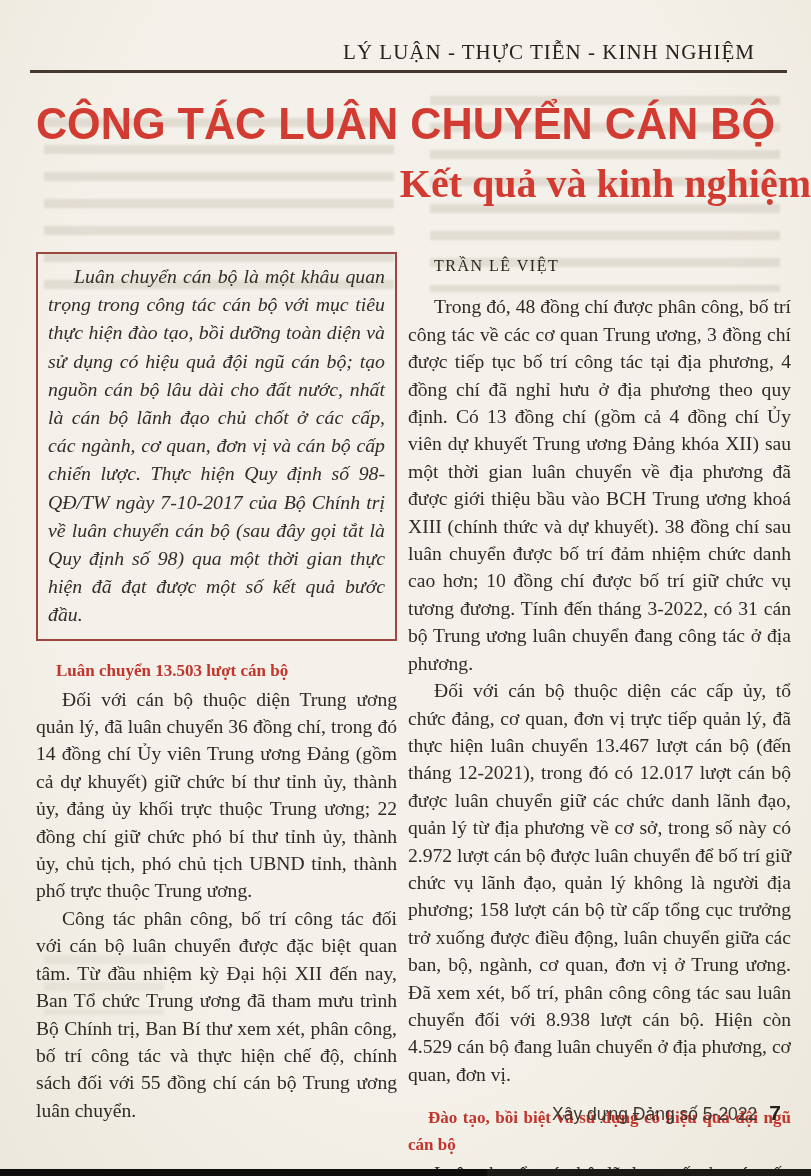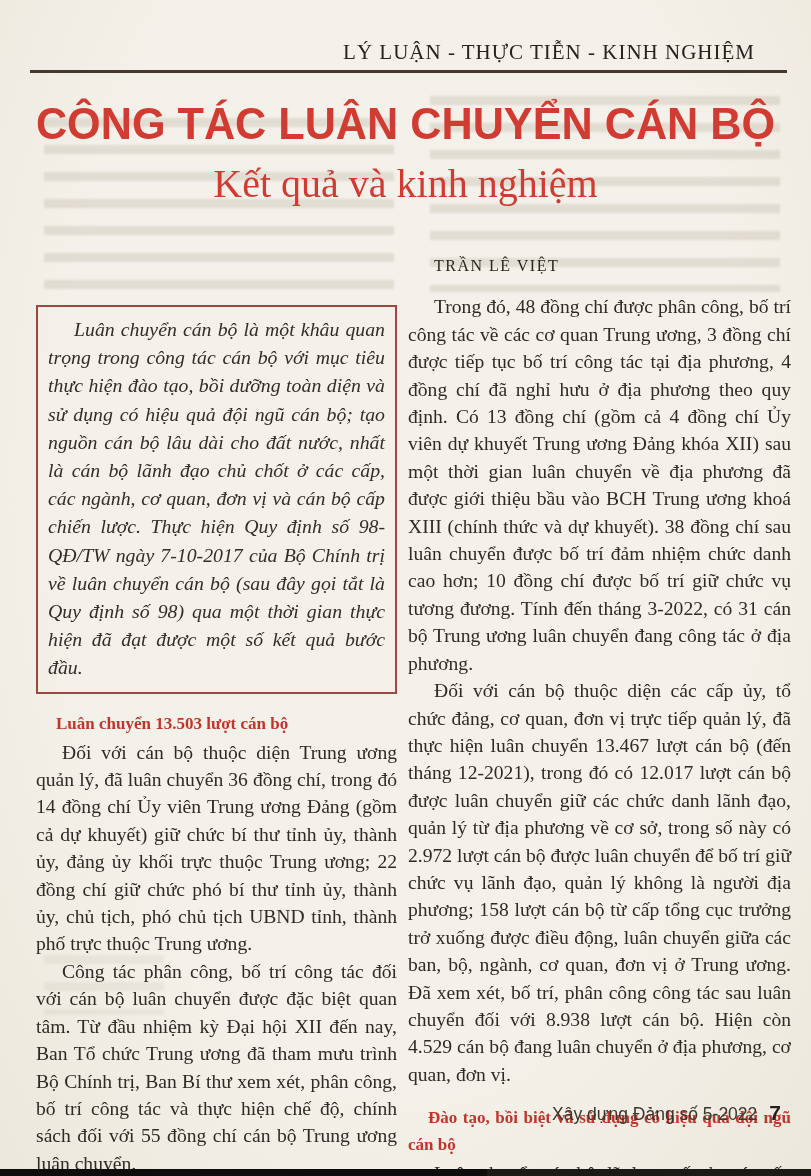--- a/index.html
+++ b/index.html
@@ -41,41 +41,40 @@
     text-align:center;
     font-family:"Liberation Sans", sans-serif;
     font-weight:bold;font-size:45px;line-height:52px;
     color:#d23b31;
     transform:scaleX(0.96);
     letter-spacing:0px;
     white-space:nowrap;
   }
   .subtitle{
     position:absolute;left:0;right:0;top:160px;
-    text-align:center;
+    text-align:right;
     font-family:"Liberation Serif", serif;
-    font-weight:normal;font-size:40px;line-height:48px;
+    font-weight:bold;font-size:40px;line-height:48px;
     color:#d23b31;
   }
   .author{
     font-family:"Liberation Serif", serif;
     font-size:16px;letter-spacing:1.5px;color:#2a241f;
     margin:0 0 14px 26px;
   }
 
   .columns{
     position:absolute;left:36px;top:252px;width:755px;
     display:flex;gap:11px;
   }
   .col{font-size:19.6px;line-height:27.4px;text-align:justify;}
   .col-left{width:361px;}
   .col-right{width:383px;}
 
   .abstract-box{
-    margin-top:53px;
     border:2px solid #9e4740;
     padding:8px 10px 10px 10px;
     font-style:italic;
     font-size:19.8px;line-height:28.2px;
     color:#332d27;
     text-align:justify;
     text-indent:26px;
   }
   .red-heading{
     margin:16px 0 2px 0;

